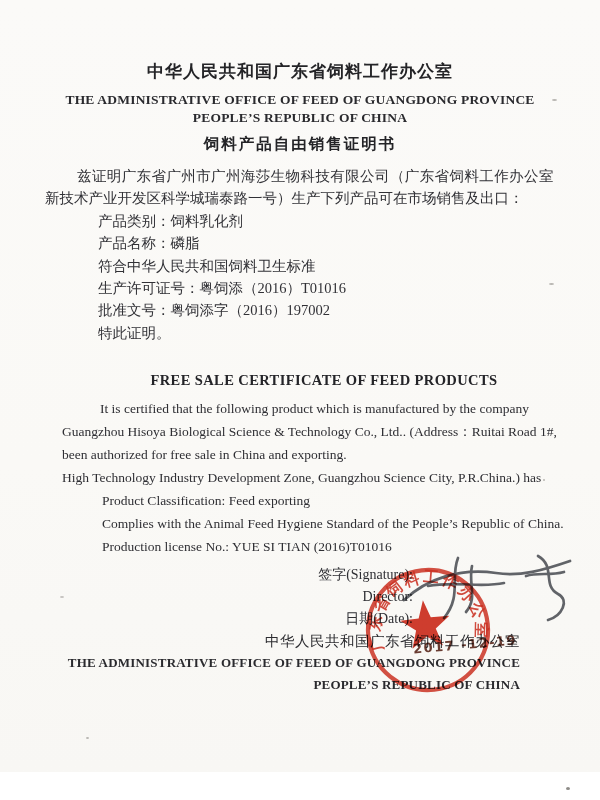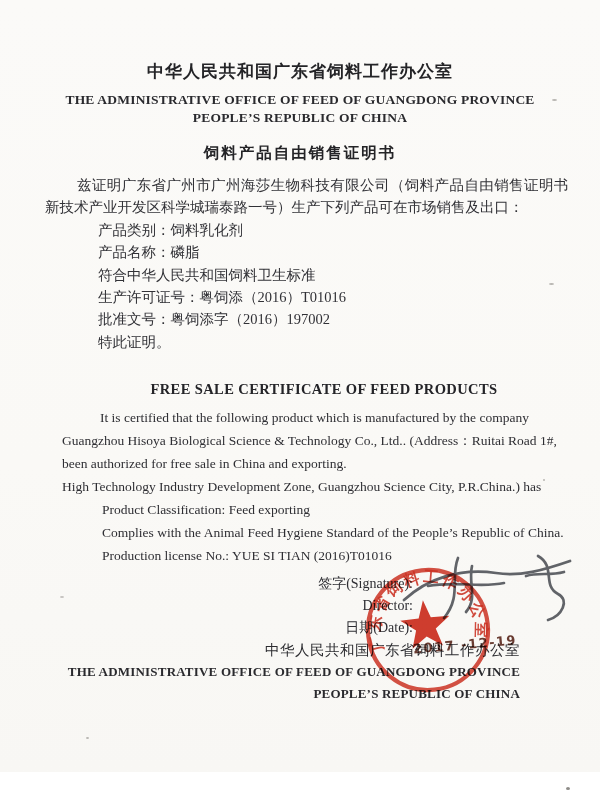--- a/index.html
+++ b/index.html
@@ -8,21 +8,21 @@
     position:relative;width:600px;height:772px;
     background:linear-gradient(180deg,#fbfaf8 0%,#faf9f6 60%,#f8f7f4 100%);
     font-family:"Liberation Serif","DejaVu Serif",serif;
     color:#2e2e31;
   }
   
   .header{padding-top:60px;text-align:center;}
   .title-zh{font-size:17px;font-weight:700;letter-spacing:1px;color:#242427;line-height:24px;}
   .title-en{font-size:13.5px;font-weight:700;line-height:17.5px;letter-spacing:.2px;color:#2a2a2e;}
   .title-en.first{margin-top:7px;}
-  .doc-title{margin-top:17px;font-size:15.5px;font-weight:700;letter-spacing:2px;color:#242427;line-height:20px;}
+  .doc-title{margin-top:8px;font-size:15.5px;font-weight:700;letter-spacing:2px;color:#242427;line-height:20px;}
   
   .cn-block{margin:11px 40px 0 45px;font-size:14.5px;line-height:22.4px;color:#313136;}
   .cn-block .line{white-space:nowrap;}
   .cn-block .indent{text-indent:32px;letter-spacing:.4px;}
   .cn-block .lbl{margin-left:53px;}
   
   .en-heading{margin-top:26px;text-align:center;font-size:14.5px;font-weight:700;letter-spacing:.4px;color:#242428;line-height:20px;padding-left:48px;}
   .en-body{margin:7px 30px 0 62px;font-size:13.5px;line-height:23px;color:#2e2e33;}
   .en-body .line{white-space:nowrap;}
   .en-body .indent{text-indent:38px;}
@@ -55,21 +55,21 @@
 <div class="page">
 
   <div class="header">
     <div class="title-zh">中华人民共和国广东省饲料工作办公室</div>
     <div class="title-en first">THE ADMINISTRATIVE OFFICE OF FEED OF GUANGDONG PROVINCE</div>
     <div class="title-en">PEOPLE’S REPUBLIC OF CHINA</div>
     <div class="doc-title">饲料产品自由销售证明书</div>
   </div>
 
   <div class="cn-block">
-    <div class="line indent">兹证明广东省广州市广州海莎生物科技有限公司（饲料产品自由销售证明书</div>
+    <div class="line indent">兹证明广东省广州市广州海莎生物科技有限公司（广东省饲料工作办公室</div>
     <div class="line">新技术产业开发区科学城瑞泰路一号）生产下列产品可在市场销售及出口：</div>
     <div class="line lbl">产品类别：饲料乳化剂</div>
     <div class="line lbl">产品名称：磷脂</div>
     <div class="line lbl">符合中华人民共和国饲料卫生标准</div>
     <div class="line lbl">生产许可证号：粤饲添（2016）T01016</div>
     <div class="line lbl">批准文号：粤饲添字（2016）197002</div>
     <div class="line lbl">特此证明。</div>
   </div>
 
   <div class="en-heading">FREE SALE CERTIFICATE OF FEED PRODUCTS</div>

